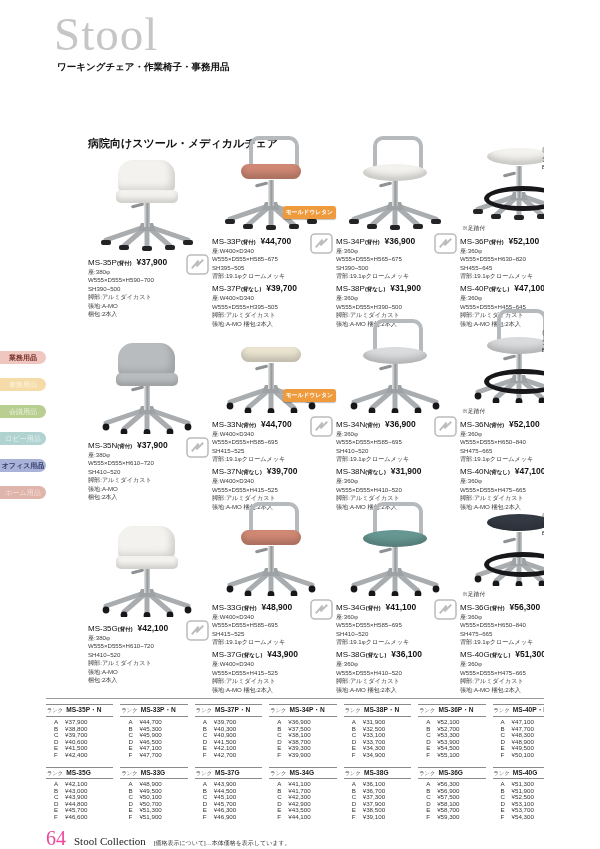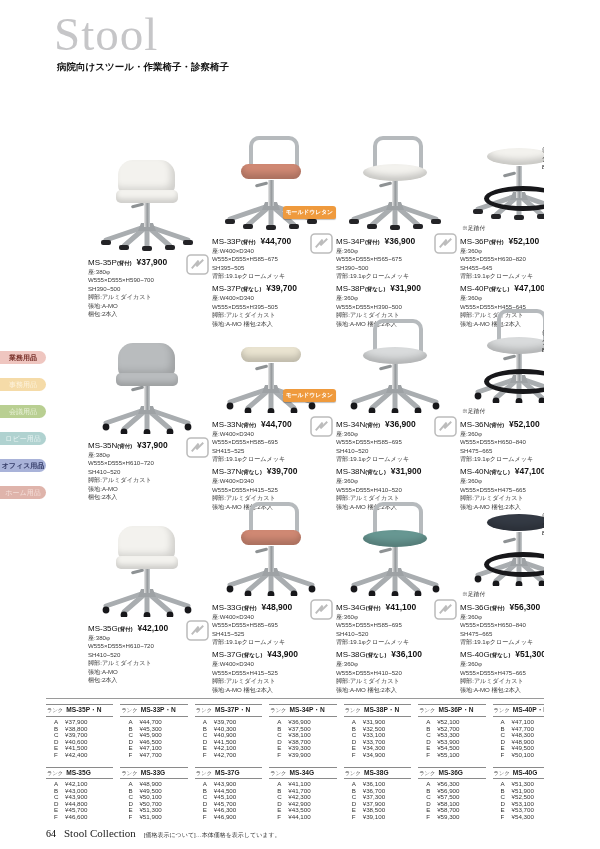--- a/index.html
+++ b/index.html
@@ -82,34 +82,35 @@
   .phead{display:flex;align-items:baseline;gap:3px;border-top:1px solid #8a8a8a;
          border-bottom:1px solid #8a8a8a;padding:1px 0 1px 1px;margin-bottom:2px;}
   .prank-label{font-size:5.3px;color:#444;}
   .pmodel{font-size:6.6px;font-weight:bold;color:#222;}
   .prow{display:flex;padding-left:8px;line-height:6.5px;}
   .prk{width:11px;font-size:6.2px;color:#333;}
   .ppr{font-size:6.2px;color:#333;}
 
   
   .footer{position:absolute;left:46px;top:827px;width:514px;display:flex;align-items:baseline;gap:8px;}
-  .fnum{font-family:"Liberation Serif",serif;font-size:10px;color:#000000;}
+  .fnum{font-family:"Liberation Serif",serif;font-size:20px;color:#ec4899;}
   .fbrand{font-family:"Liberation Serif",serif;font-size:11px;color:#222;}
   .fnote{font-size:6px;color:#333;}
 </style>
 </head>
 <body>
 
 <div class="page">
 
   <div class="hdr">
     <h1>Stool</h1>
-    <div class="sub">病院向けスツール・作業椅子・診察椅子</div>
+    <div class="sub">ワーキングチェア・作業椅子・事務用品</div>
   </div>
 
+  <div class="sect">病院向けスツール・メディカルチェア</div>
 
   <nav class="sidebar">
 
       <div class="tab act-true" style="background: rgb(239, 198, 192); color: rgb(121, 49, 42);">業務用品</div>
 
       <div class="tab" style="background: rgb(245, 219, 168); color: rgb(253, 243, 221);">事務用品</div>
 
       <div class="tab" style="background: rgb(185, 207, 146); color: rgb(233, 241, 217);">会議用品</div>
 
       <div class="tab" style="background: rgb(176, 210, 208); color: rgb(230, 242, 241);">ロビー用品</div>

